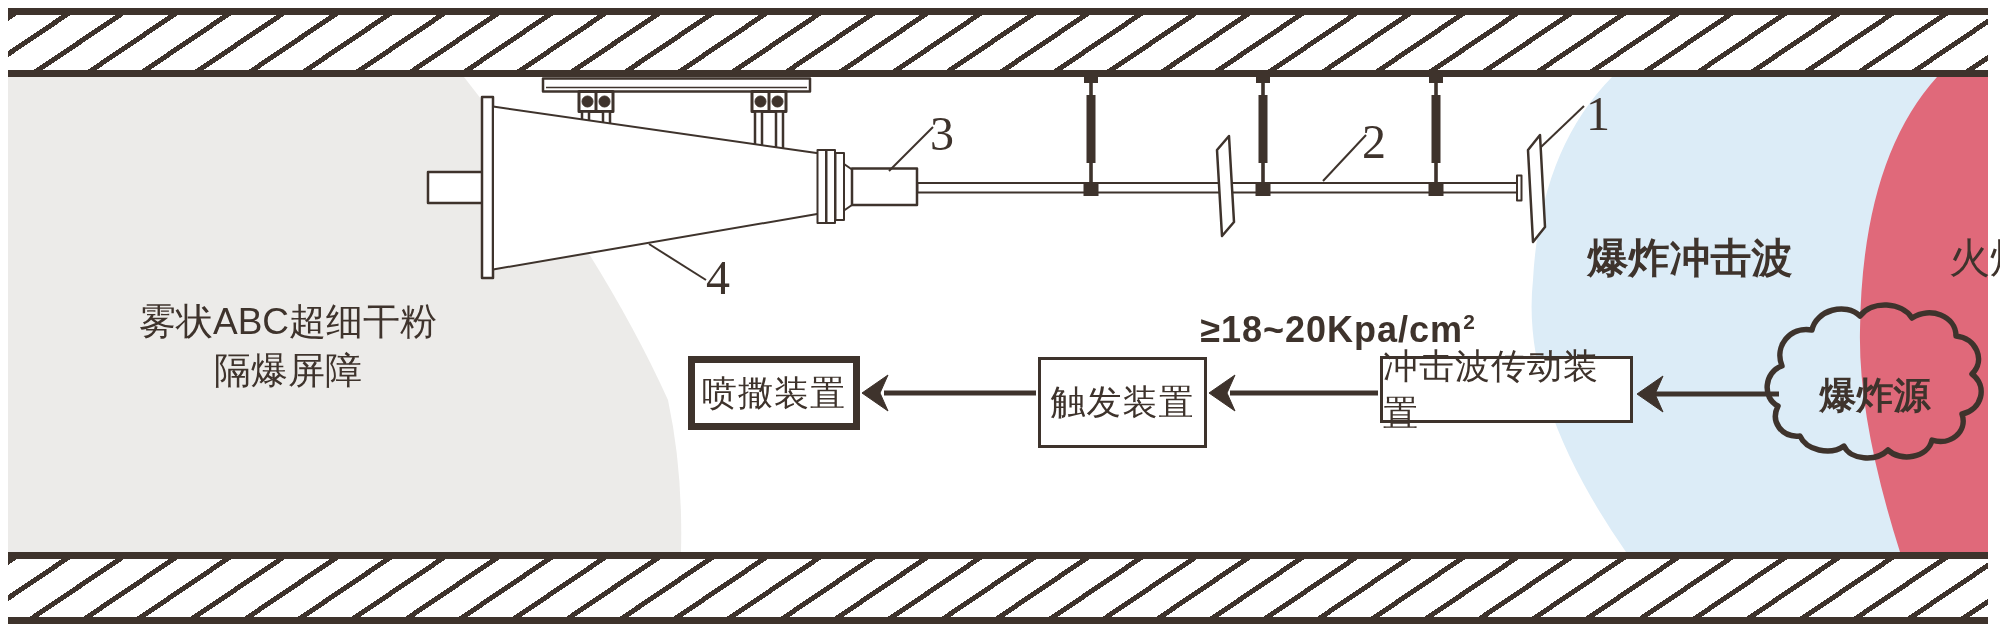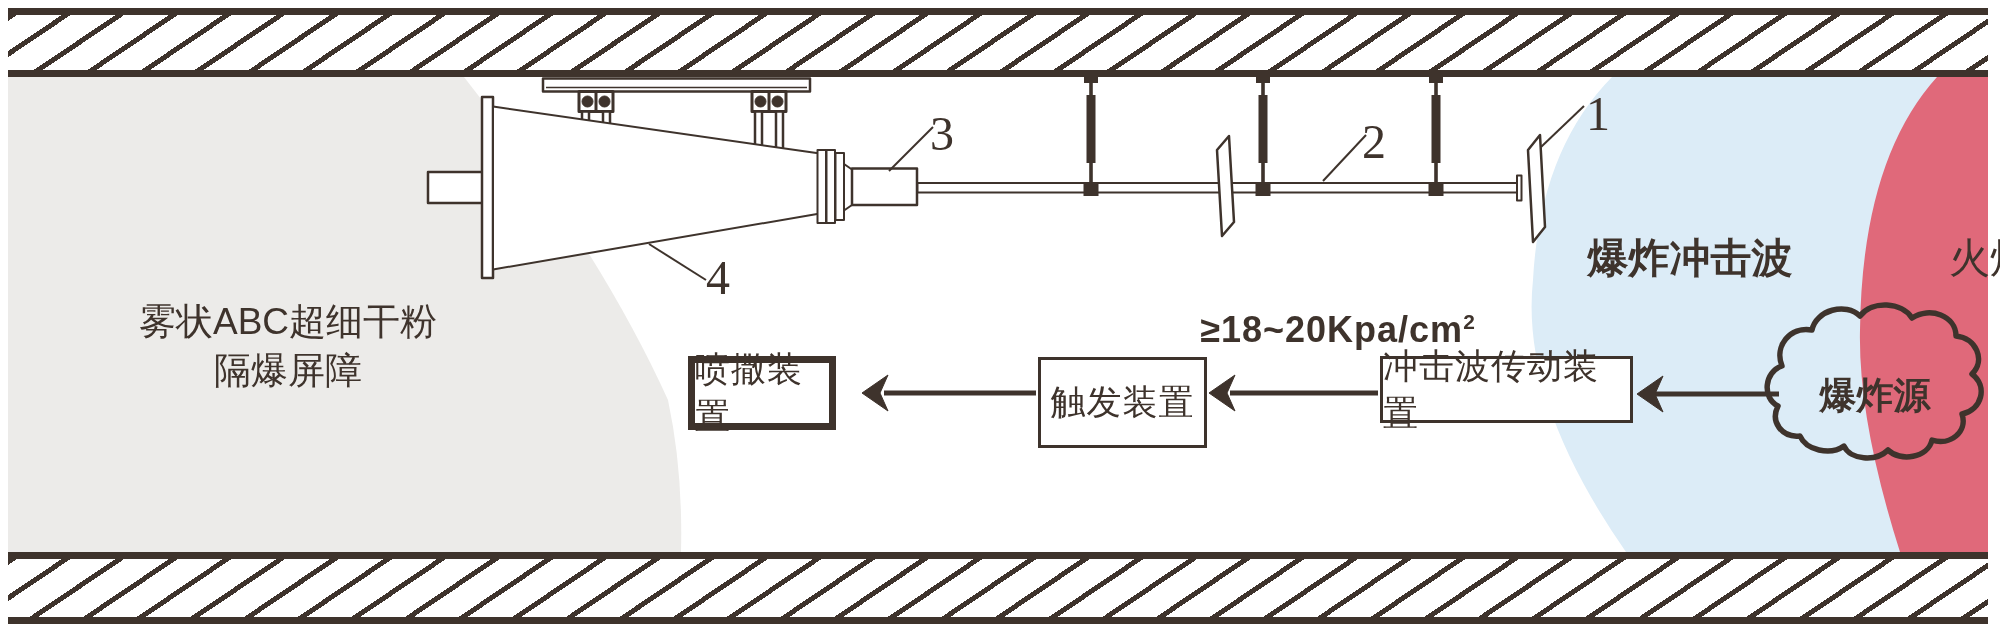--- a/index.html
+++ b/index.html
@@ -30,21 +30,21 @@
   #flame-label{left:1920px;top:231px;width:140px;font-size:41px;font-weight:500;}
   #source-label{left:1795px;top:371px;width:160px;font-size:37px;font-weight:700;}
   #pressure-label{left:1158px;top:309px;width:360px;font-size:36px;font-weight:700;letter-spacing:1px;}
   #pressure-label sup{font-size:0.58em;}
   
   .flowbox{
     position:absolute;box-sizing:border-box;background:#fff;border:3px solid var(--ink);
     display:flex;align-items:center;justify-content:center;
     font-size:35px;font-weight:500;letter-spacing:1px;
   }
-  #box-spray{left:688px;top:356px;width:148px;height:74px;border-width:7px;}
+  #box-spray{left:688px;top:356px;width:172px;height:74px;border-width:7px;}
   #box-trigger{left:1038px;top:357px;width:169px;height:91px;}
   #box-transmission{left:1380px;top:356px;width:253px;height:67px;}
   
   .num{position:absolute;width:44px;text-align:center;font-family:"Liberation Serif","DejaVu Serif",serif;font-size:48px;line-height:1;}
   #num-1{left:1576px;top:90px;}
   #num-2{left:1352px;top:118px;}
   #num-3{left:920px;top:110px;}
   #num-4{left:696px;top:254px;}
 </style>
 </head>

